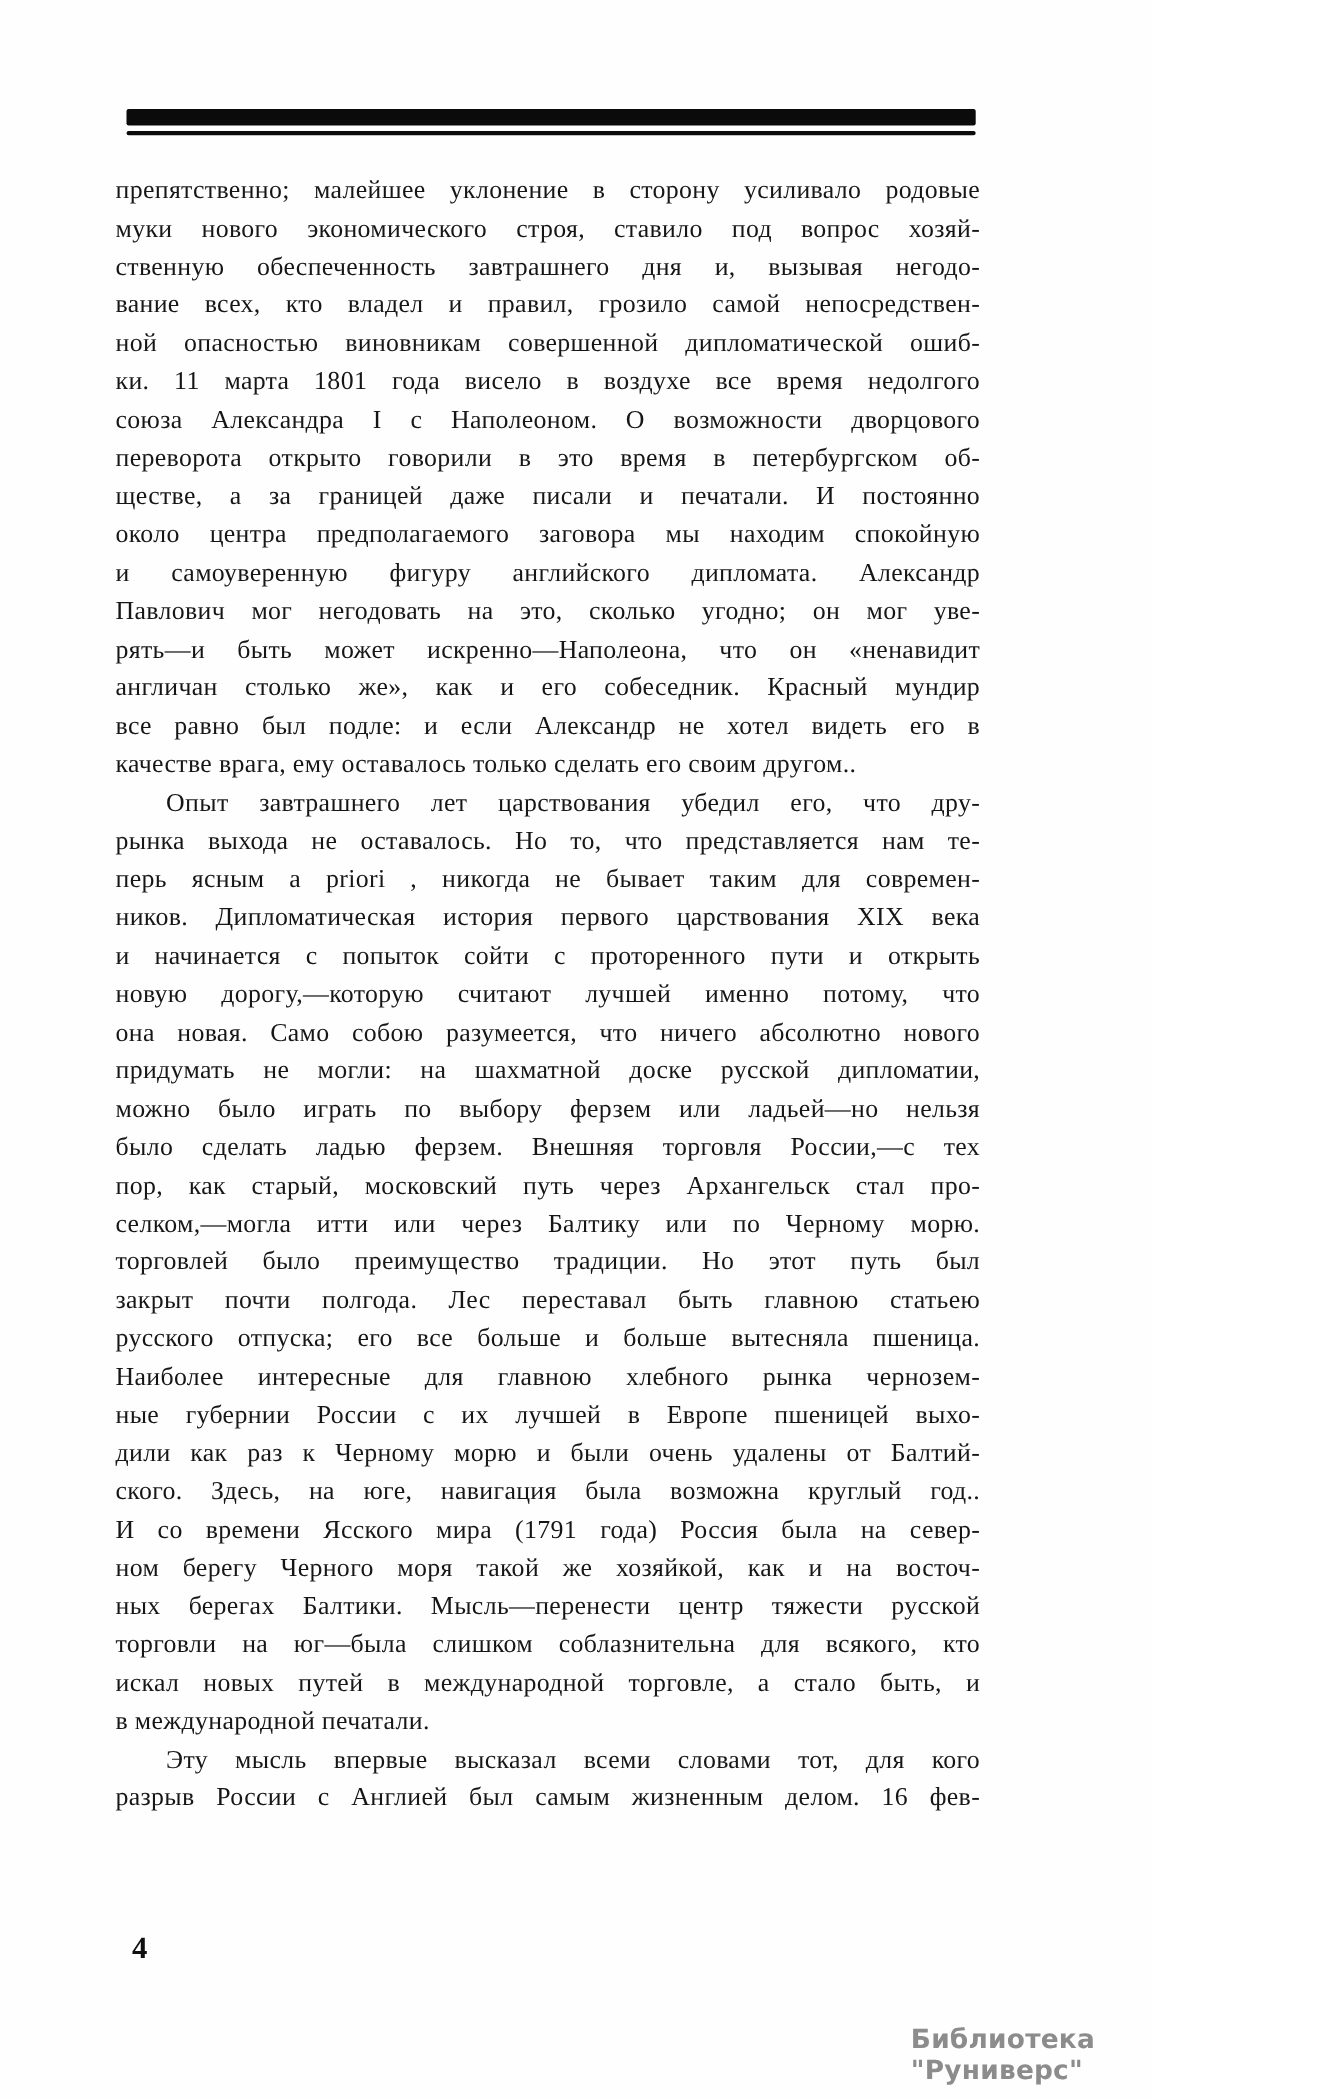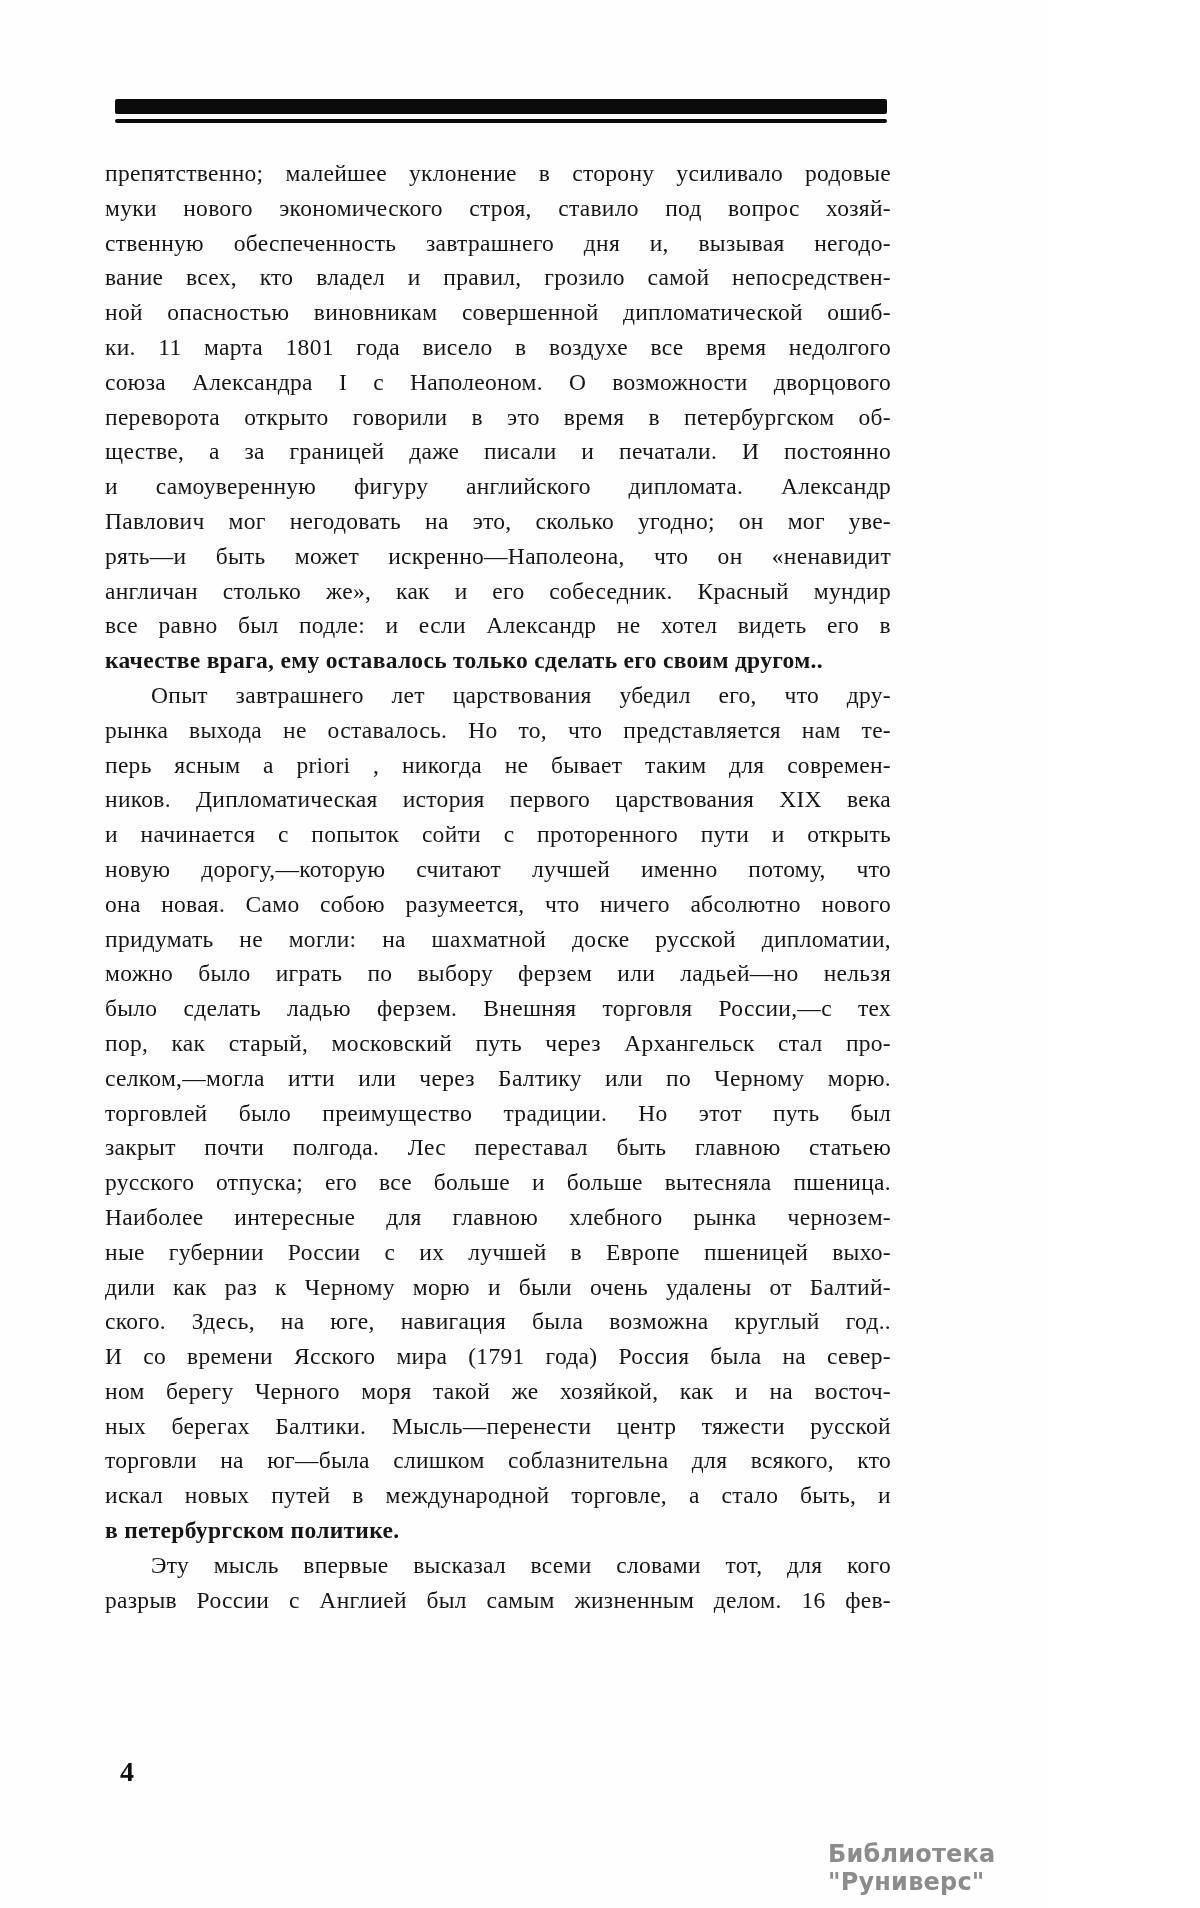--- a/index.html
+++ b/index.html
@@ -39,21 +39,20 @@
     color:#161616;
     letter-spacing:0.3px;
   }
   .line {
     text-align:justify;
     text-align-last:justify;
     min-height:34.8px;
   }
   .line.para-end {
     text-align-last:left;
-    font-weight:bold;
   }
   .line.indent {
     text-indent:46px;
   }
   .page-num {
     position:absolute;
     left:120px; top:1756px;
     font-size:28px;
     font-weight:bold;
     color:#101010;
@@ -81,20 +80,21 @@
   <div class="text-block">
     <div class="line">препятственно; малейшее уклонение в сторону усиливало родовые</div>
     <div class="line">муки нового экономического строя, ставило под вопрос хозяй-</div>
     <div class="line">ственную обеспеченность завтрашнего дня и, вызывая негодо-</div>
     <div class="line">вание всех, кто владел и правил, грозило самой непосредствен-</div>
     <div class="line">ной опасностью виновникам совершенной дипломатической ошиб-</div>
     <div class="line">ки. 11 марта 1801 года висело в воздухе все время недолгого</div>
     <div class="line">союза Александра I с Наполеоном. О возможности дворцового</div>
     <div class="line">переворота открыто говорили в это время в петербургском об-</div>
     <div class="line">ществе, а за границей даже писали и печатали. И постоянно</div>
+    <div class="line">около центра предполагаемого заговора мы находим спокойную</div>
     <div class="line">и самоуверенную фигуру английского дипломата. Александр</div>
     <div class="line">Павлович мог негодовать на это, сколько угодно; он мог уве-</div>
     <div class="line">рять—и быть может искренно—Наполеона, что он «ненавидит</div>
     <div class="line">англичан столько же», как и его собеседник. Красный мундир</div>
     <div class="line">все равно был подле: и если Александр не хотел видеть его в</div>
     <div class="line para-end">качестве врага, ему оставалось только сделать его своим другом..</div>
     <div class="line indent">Опыт завтрашнего лет царствования убедил его, что дру-</div>
     <div class="line">рынка выхода не оставалось. Но то, что представляется нам те-</div>
     <div class="line">перь ясным a priori , никогда не бывает таким для современ-</div>
     <div class="line">ников. Дипломатическая история первого царствования XIX века</div>
@@ -111,21 +111,21 @@
     <div class="line">русского отпуска; его все больше и больше вытесняла пшеница.</div>
     <div class="line">Наиболее интересные для главною хлебного рынка чернозем-</div>
     <div class="line">ные губернии России с их лучшей в Европе пшеницей выхо-</div>
     <div class="line">дили как раз к Черному морю и были очень удалены от Балтий-</div>
     <div class="line">ского. Здесь, на юге, навигация была возможна круглый год..</div>
     <div class="line">И со времени Ясского мира (1791 года) Россия была на север-</div>
     <div class="line">ном берегу Черного моря такой же хозяйкой, как и на восточ-</div>
     <div class="line">ных берегах Балтики. Мысль—перенести центр тяжести русской</div>
     <div class="line">торговли на юг—была слишком соблазнительна для всякого, кто</div>
     <div class="line">искал новых путей в международной торговле, а стало быть, и</div>
-    <div class="line para-end">в петербургском политике.</div>
+    <div class="line para-end">в международной печатали.</div>
     <div class="line indent">Эту мысль впервые высказал всеми  словами тот, для кого</div>
     <div class="line">разрыв России с Англией был самым жизненным делом. 16 фев-</div>
   </div>
 
   <div class="page-num">4</div>
 
   <div class="watermark">Библиотека "Руниверс"</div>
 
 </div>
 

